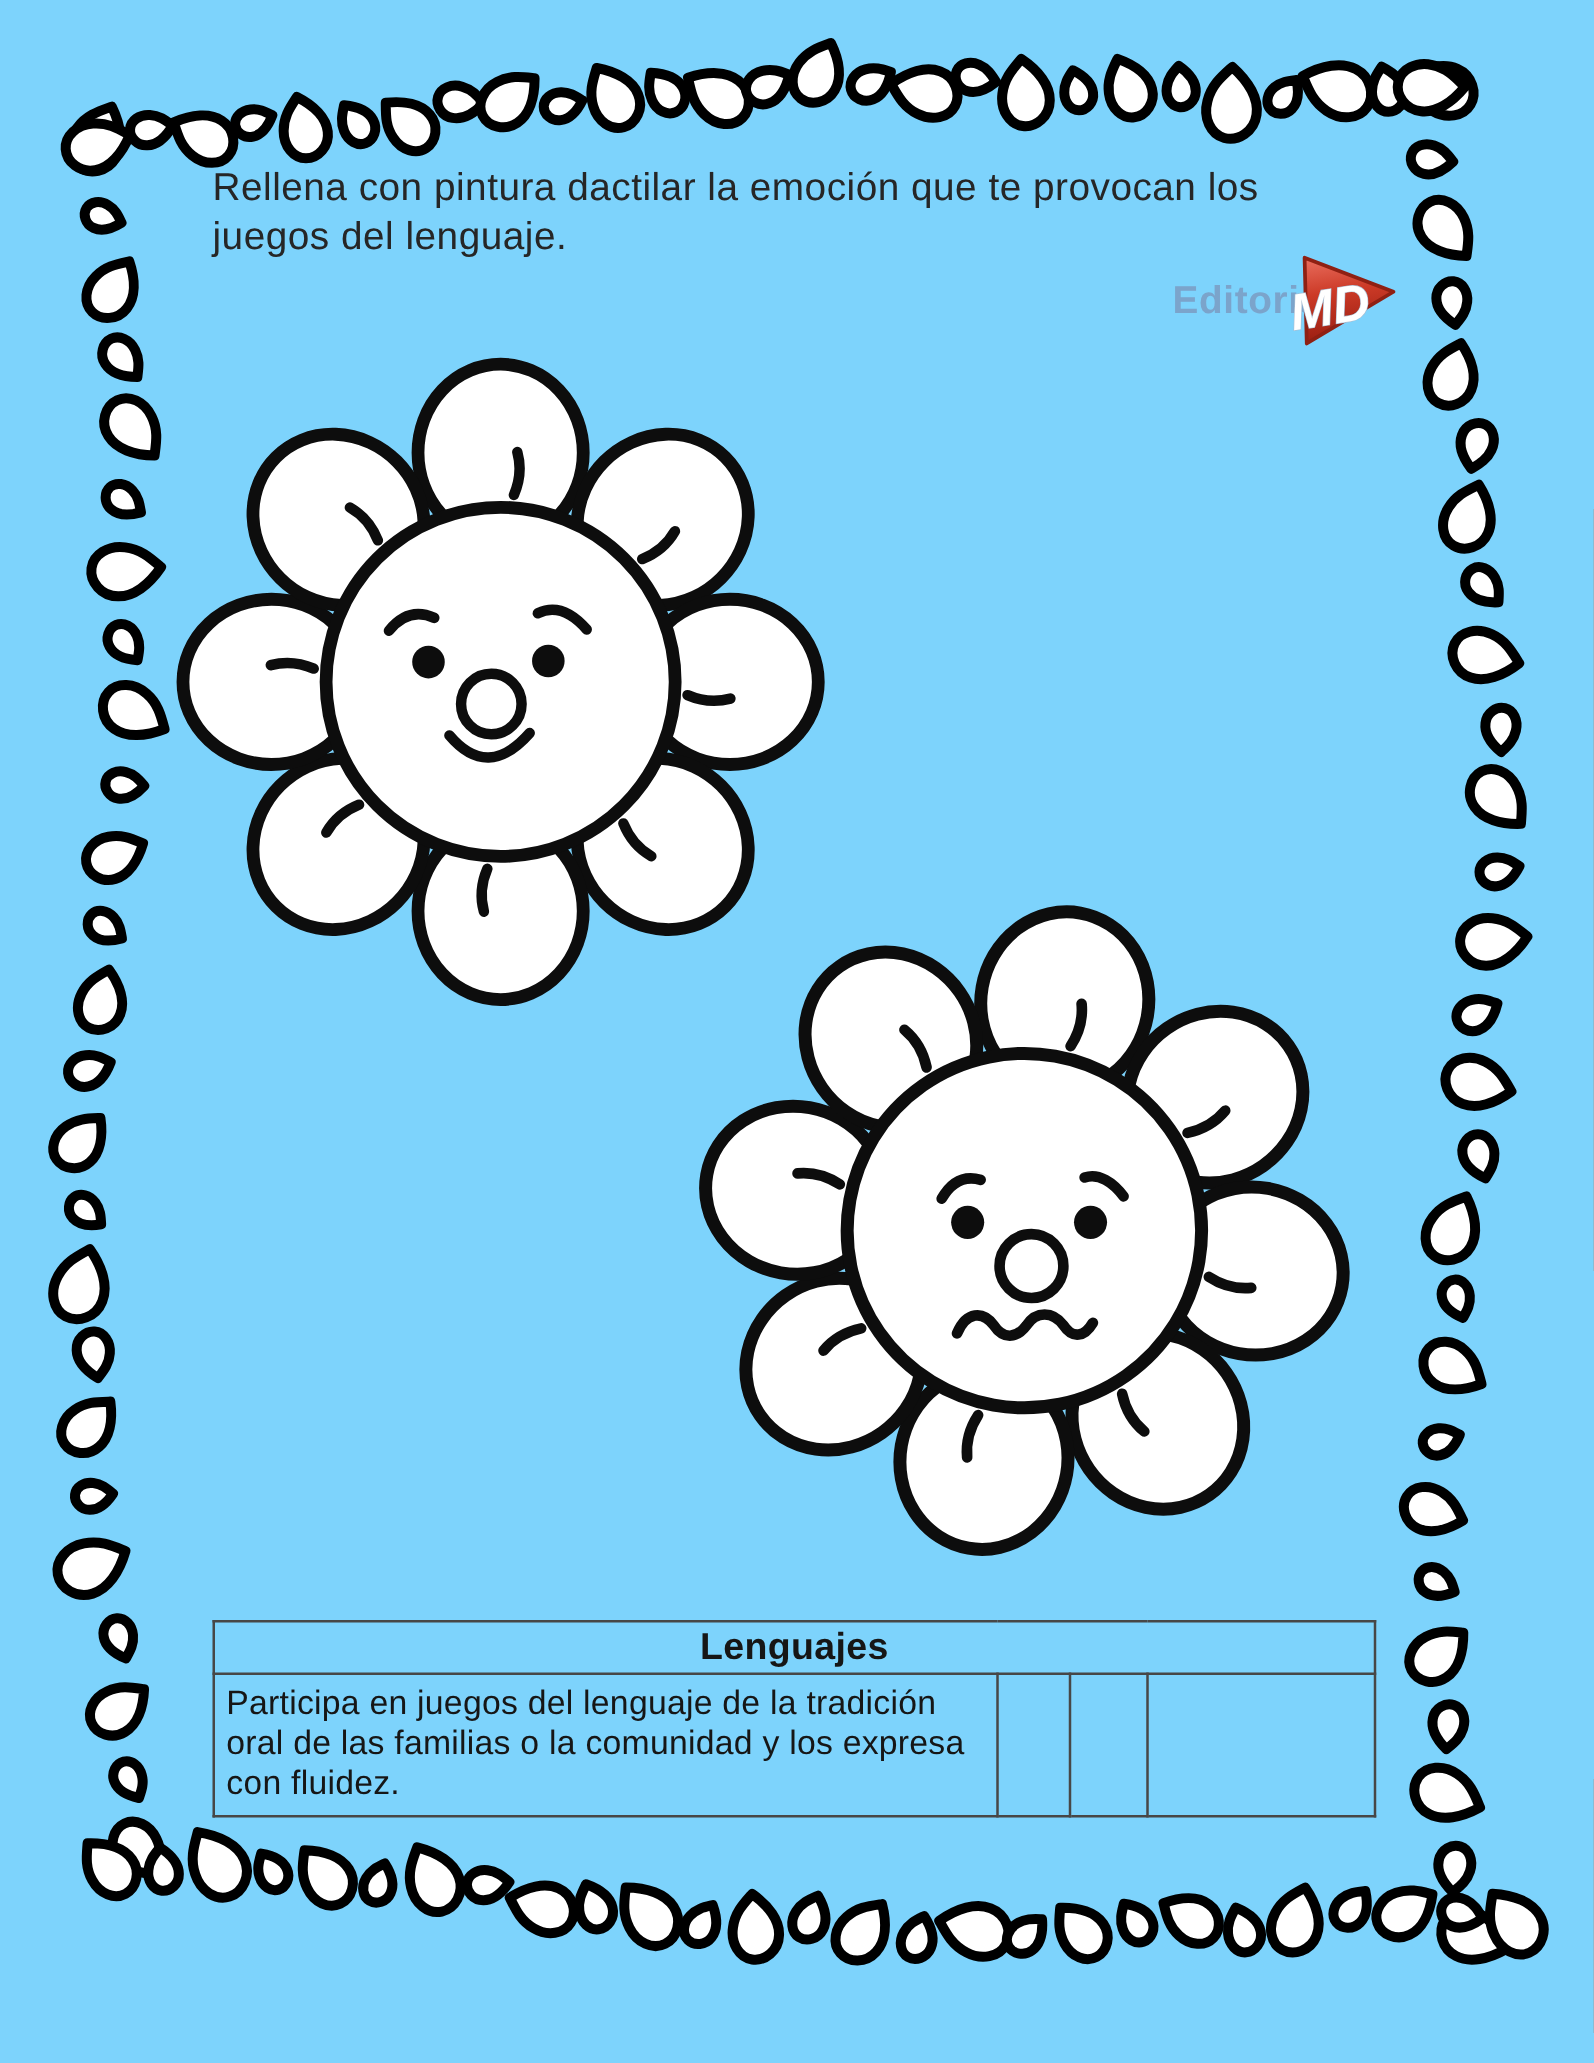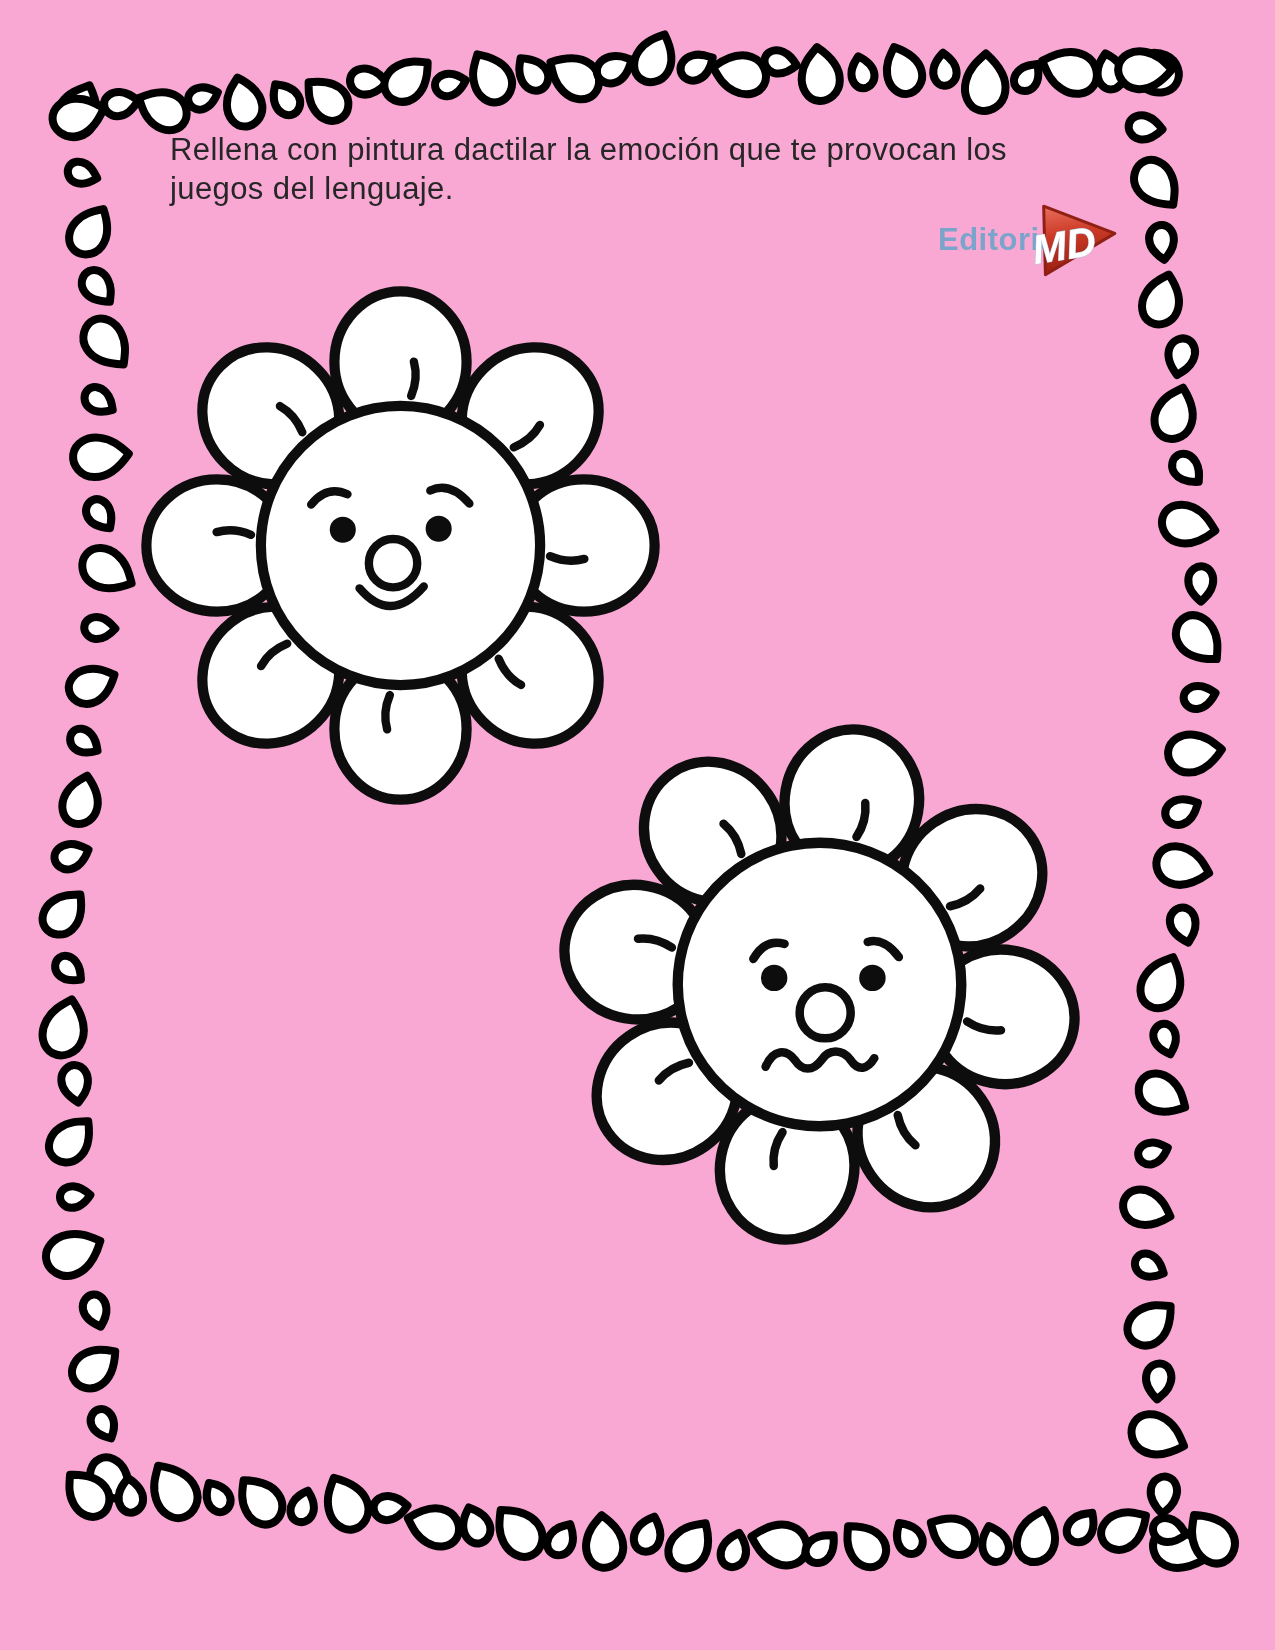--- a/index.html
+++ b/index.html
@@ -1,18 +1,18 @@
 <!DOCTYPE html>
 <html><head>
 <meta charset="utf-8">
 <style>
   html,body{margin:0;padding:0;background:#9a9a9a;}
   .page{
     position:relative;width:1275px;height:1650px;margin:0 auto;
-    background:#f9a8d4;overflow:hidden;
+    background:#7dd3fc;overflow:hidden;
     font-family:"Liberation Sans", sans-serif;color:#1d1d1d;
   }
   #seed-border{position:absolute;left:0;top:0;width:1275px;height:1650px;}
   .instruction{
     position:absolute;left:170px;top:130px;width:884px;
     font-size:31px;line-height:39px;letter-spacing:.4px;color:#262626;
   }
   .logo{position:absolute;left:868px;top:188px;width:250px;height:95px;}
   .logo svg{display:block;width:100%;height:100%;}
   .flower{position:absolute;}
@@ -230,16 +230,25 @@
   </div>
 
   <table class="rubric">
     <colgroup>
       <col style="width:627px">
         <col style="width:58px">
         <col style="width:62px">
         <col style="width:182px">
     </colgroup>
     <tbody>
+      <tr>
+        <td class="t-title" colspan="4">Lenguajes</td>
+      </tr>
+      <tr>
+        <td class="t-body">Participa en juegos del lenguaje de la tradición oral de las familias o la comunidad y los expresa con fluidez.</td>
+        <td></td>
+        <td></td>
+        <td></td>
+      </tr>
     </tbody>
   </table>
 
 </div>
 
 </body></html>

